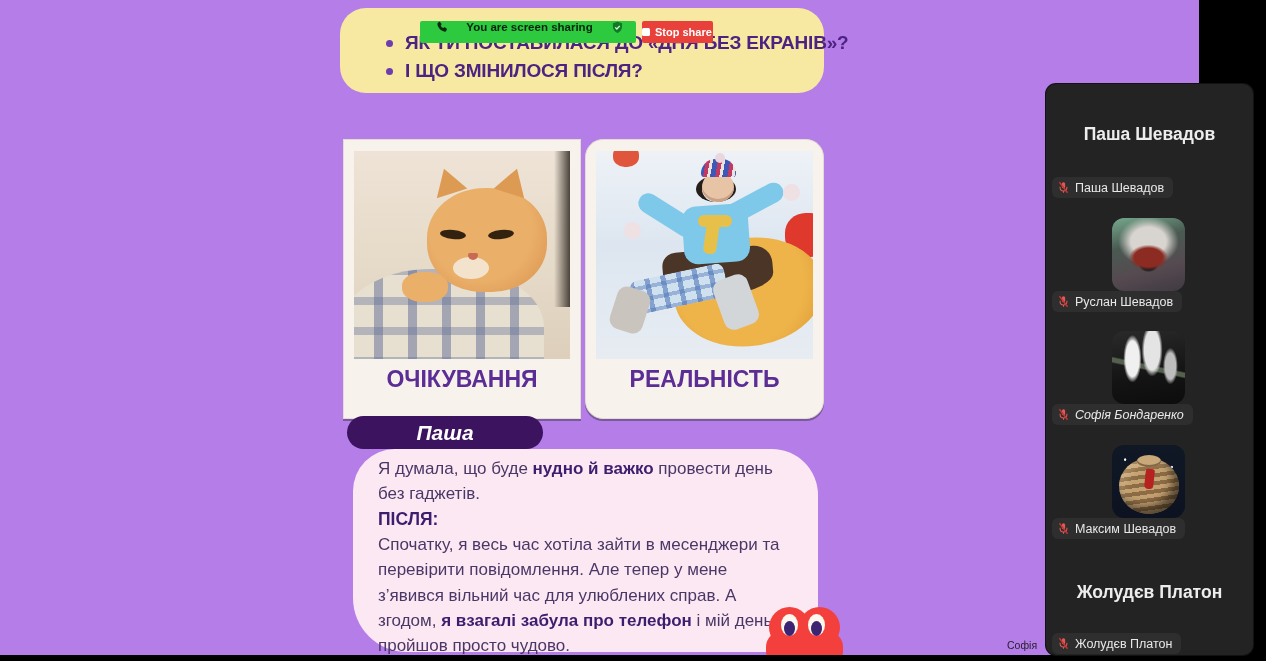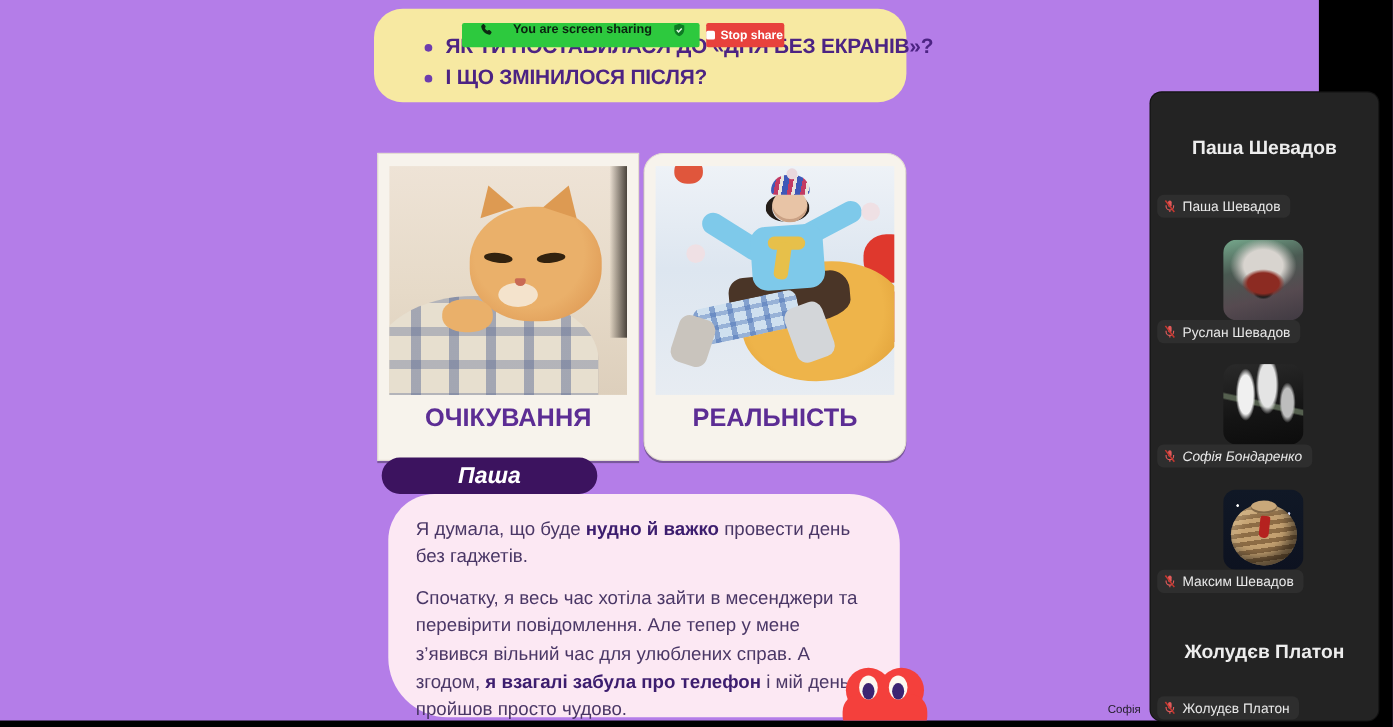--- a/index.html
+++ b/index.html
@@ -110,21 +110,21 @@
   .ph-snow .boot.l { left:8%; top:66%; width:34px; height:44px; transform:rotate(18deg); background:#c9c4bd; }
   .ph-snow .boot.r { left:56%; top:60%; width:36px; height:52px; transform:rotate(-20deg); }
 
   
   .pill { position:absolute; left:347px; top:416px; width:196px; height:33px;
     background:#3c135f; border-radius:17px; display:flex; align-items:center; justify-content:center; z-index:6; }
   .pill span { color:#fff; font-size:21px; font-weight:bold; font-style:italic; }
   .bubble { position:absolute; left:353px; top:449px; width:465px; height:203px;
     background:#fce8f3; border-radius:42px 46px 46px 54px; padding:7px 22px 10px 25px; z-index:5; }
   .bubble .blabel { font-size:17.5px; font-weight:800; color:#3c1d6e; line-height:25px; }
-  .bubble p { font-size:17px; color:#4a3766; line-height:25.4px;margin-top:12px; }
+  .bubble p { font-size:17px; color:#4a3766; line-height:25.4px; }
   .bubble b { color:#3c1d6e; font-weight:800; }
 
   
   .mascot { position:absolute; left:768px; top:604px; width:73px; height:51px; z-index:7; }
   .mascot .bump { position:absolute; width:41px; height:41px; border-radius:50%; background:#f4403c; top:3px; }
   .mascot .bump.bl { left:1px; } .mascot .bump.br { left:31px; }
   .mascot .body { position:absolute; left:-2px; top:27px; width:77px; height:36px;
     border-radius:16px; background:#f4403c; }
   .mascot .eye { position:absolute; width:17px; height:22px; background:#fdf8ef; border-radius:50%; top:10px; }
   .mascot .eye.el { left:13px; } .mascot .eye.er { left:40px; }
@@ -227,20 +227,21 @@
       <div class="boot r"></div>
     </div>
     <div class="card-title">РЕАЛЬНІСТЬ</div>
   </div>
 
   <div class="pill">
     <span>Паша</span>
   </div>
   <div class="bubble">
     <p><span>Я думала, що буде </span><b>нудно й важко</b><span> провести день без гаджетів.</span></p>
+    <div class="blabel">ПІСЛЯ:</div>
     <p><span>Спочатку, я весь час хотіла зайти в месенджери та перевірити повідомлення. Але тепер у мене з’явився вільний час для улюблених справ. А згодом, </span><b>я взагалі забула про телефон</b><span> і мій день пройшов просто чудово.</span></p>
   </div>
 
   <div class="mascot">
     <div class="bump bl"></div>
     <div class="bump br"></div>
     <div class="body"></div>
     <div class="eye el">
         <div class="pupil"></div>
       </div>

